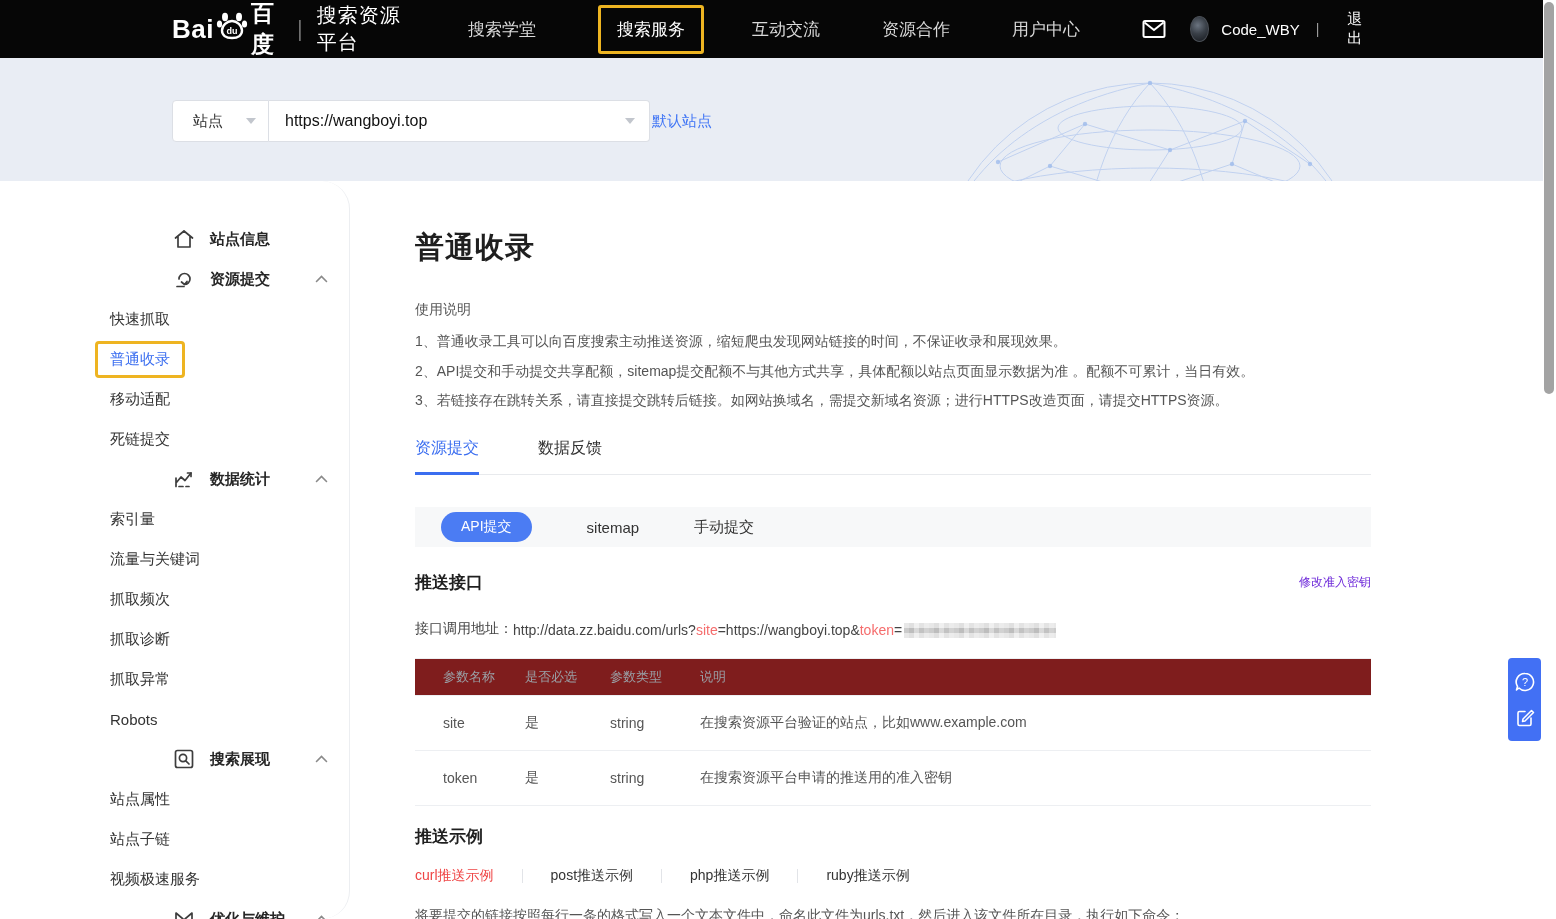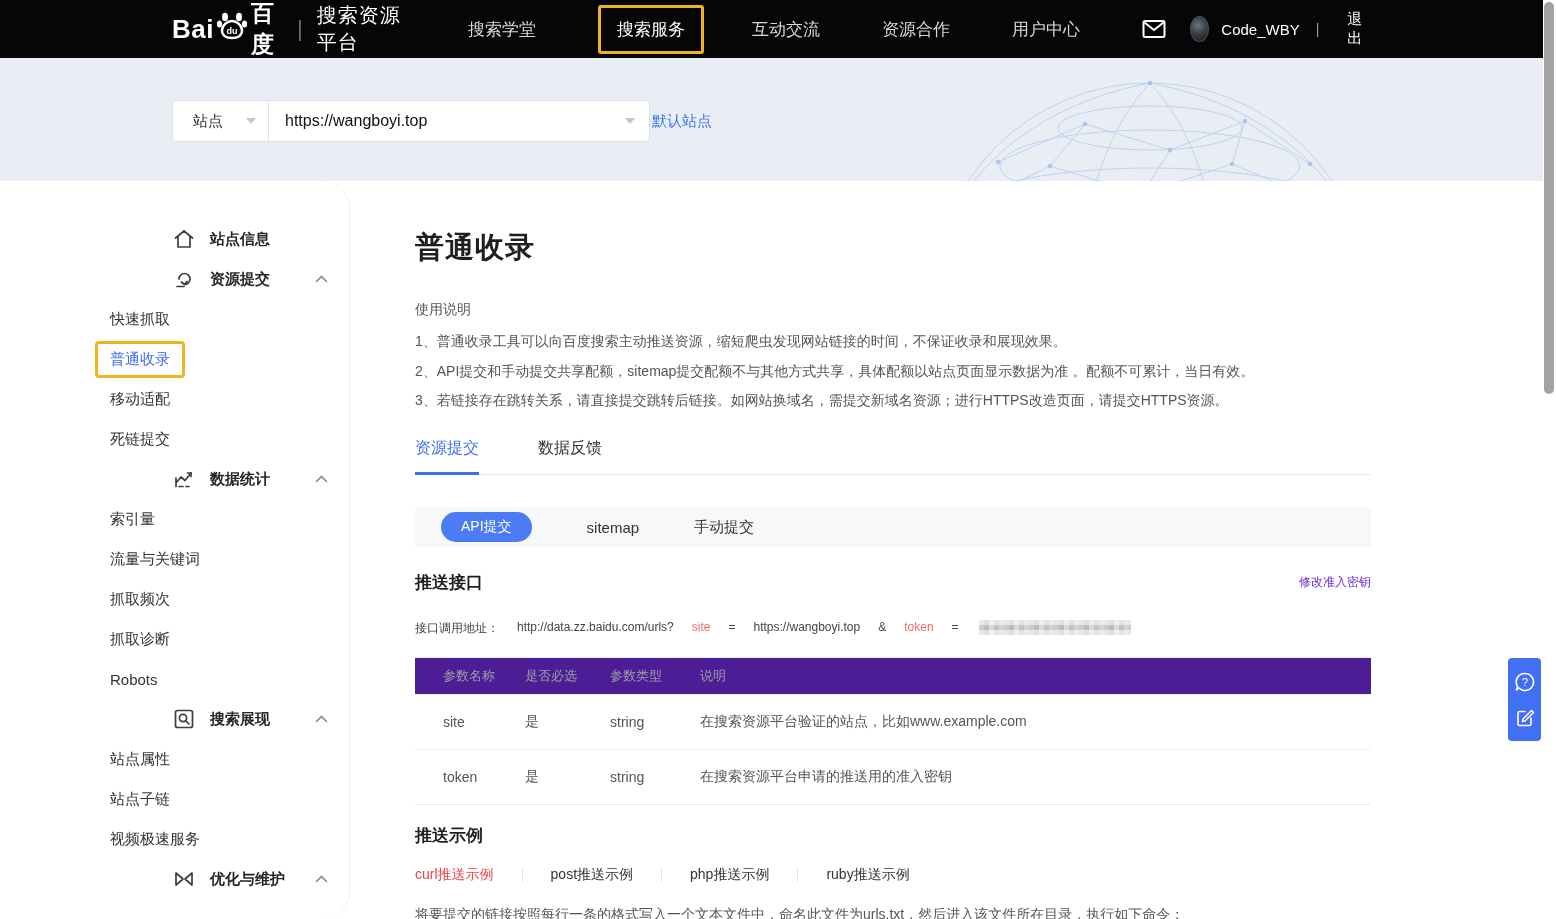--- a/index.html
+++ b/index.html
@@ -58,28 +58,28 @@
   .usage-item { margin-top:15px; font-size:14px; color:#555; line-height:1.05; }
   .tabs { margin-top:30px; height:37px; border-bottom:1px solid #e8eaed; display:flex; }
   .tab { font-size:16px; color:#333; margin-right:59px; cursor:pointer; height:37px; line-height:20px; }
   .tab.active { color:#3b6ef0; border-bottom:3px solid #3b6ef0; }
   .subtabs { margin-top:32px; height:40px; background:#f7f8f9; display:flex; align-items:center; padding-left:26px; }
   .pill { background:#4b7cf3; color:#fff; font-size:14px; border-radius:15px; padding:6px 20px; cursor:pointer; }
   .subtab { font-size:15px; color:#333; margin-left:55px; cursor:pointer; }
   .sec-row { margin-top:24px; display:flex; align-items:center; justify-content:space-between; }
   .sec-title { font-size:17px; font-weight:bold; color:#1f1f1f; }
   .mod-key { font-size:12px; color:#6d28d9; cursor:pointer; }
-  .api-line { margin-top:26px; font-size:12px; color:#444; display:flex; align-items:flex-start; white-space:nowrap;gap:18px; }
+  .api-line { margin-top:26px; font-size:14px; color:#444; display:flex; align-items:flex-end; white-space:nowrap; }
   .red { color:#f56c6c; }
   .mosaic { display:inline-block; width:152px; height:15px; margin-left:2px; vertical-align:middle;
     background-image:
       repeating-linear-gradient(0deg, rgba(255,255,255,.45) 0 5px, rgba(0,0,0,.05) 5px 10px),
       repeating-linear-gradient(90deg, #d6d6d6 0 5px, #c7c7c7 5px 10px, #e4e4e4 10px 15px, #cccccc 15px 20px, #dddddd 20px 25px); }
   .ptable { margin-top:20px; width:100%; border-collapse:collapse; }
-  .ptable th { background:#4c1d95; border-top:1px solid #edeff2; border-bottom:1px solid #edeff2;
+  .ptable th { background:#7f1d1d; border-top:1px solid #edeff2; border-bottom:1px solid #edeff2;
     font-weight:normal; color:#9aa0a6; font-size:13px; text-align:left; height:37px; }
   .ptable td { border-bottom:1px solid #edeff2; color:#555; font-size:14px; height:55px; }
   .ptable th:first-child, .ptable td:first-child { padding-left:28px; }
   .c1 { width:110px; } .c2 { width:85px; } .c3 { width:90px; }
   .ex-title { margin-top:19px; font-size:17px; font-weight:bold; color:#1f1f1f; }
   .ex-tabs { margin-top:19px; display:flex; align-items:center; }
   .ex-tab { font-size:14px; color:#333; cursor:pointer; }
   .ex-tab.active { color:#ef4444; }
   .ex-div { width:1px; height:14px; background:#e2e4e8; margin:0 28px; }
   .ex-note { margin-top:22px; font-size:14px; color:#555; }
@@ -237,20 +237,23 @@
       <li class="side-item child">
         <span>流量与关键词</span>
       </li>
       <li class="side-item child">
         <span>抓取频次</span>
       </li>
       <li class="side-item child">
         <span>抓取诊断</span>
       </li>
       <li class="side-item child">
+        <span>抓取异常</span>
+      </li>
+      <li class="side-item child">
         <span>Robots</span>
       </li>
       <li class="side-item parent">
         <span class="s-icon">
           <svg width="20" height="20" viewBox="0 0 20 20">
               <rect x="1.5" y="1.5" width="17" height="17" rx="2" fill="none" stroke="#3d3d3d" stroke-width="1.7"></rect>
               <circle cx="9" cy="9" r="3.6" fill="none" stroke="#3d3d3d" stroke-width="1.7"></circle>
               <path d="M11.8 11.8 L15 15" stroke="#3d3d3d" stroke-width="1.7" stroke-linecap="round"></path>
             </svg>
         </span>

